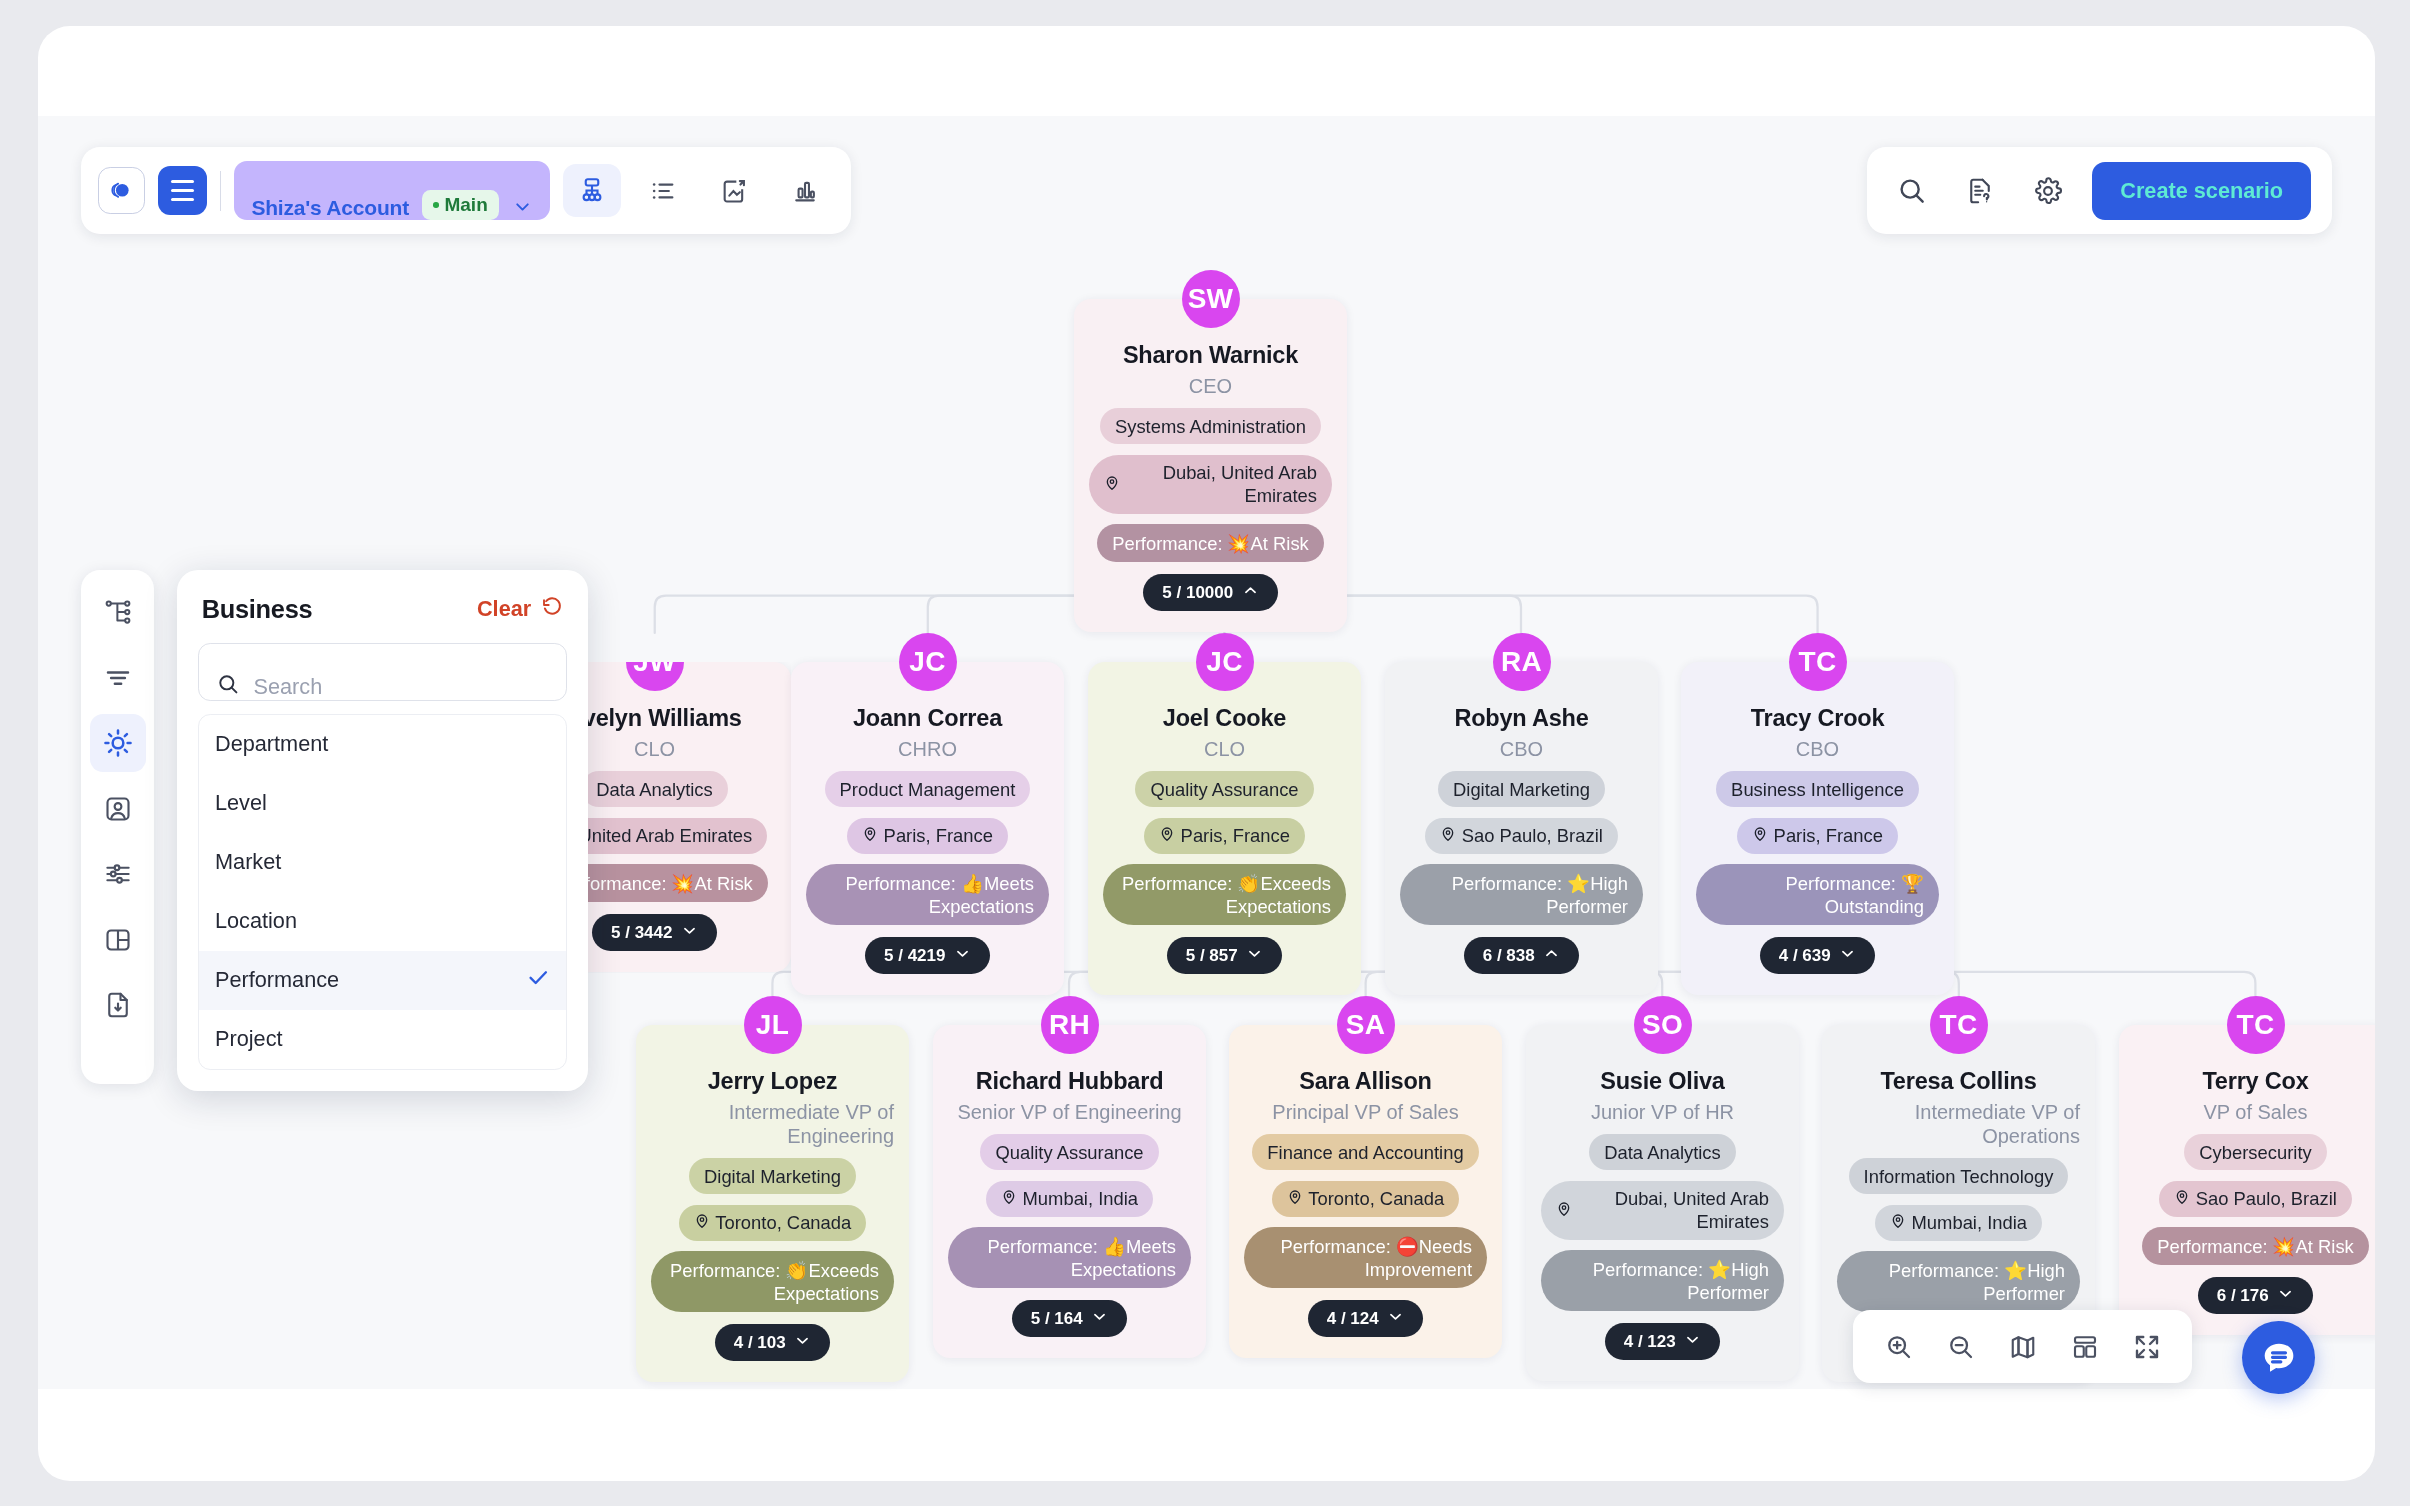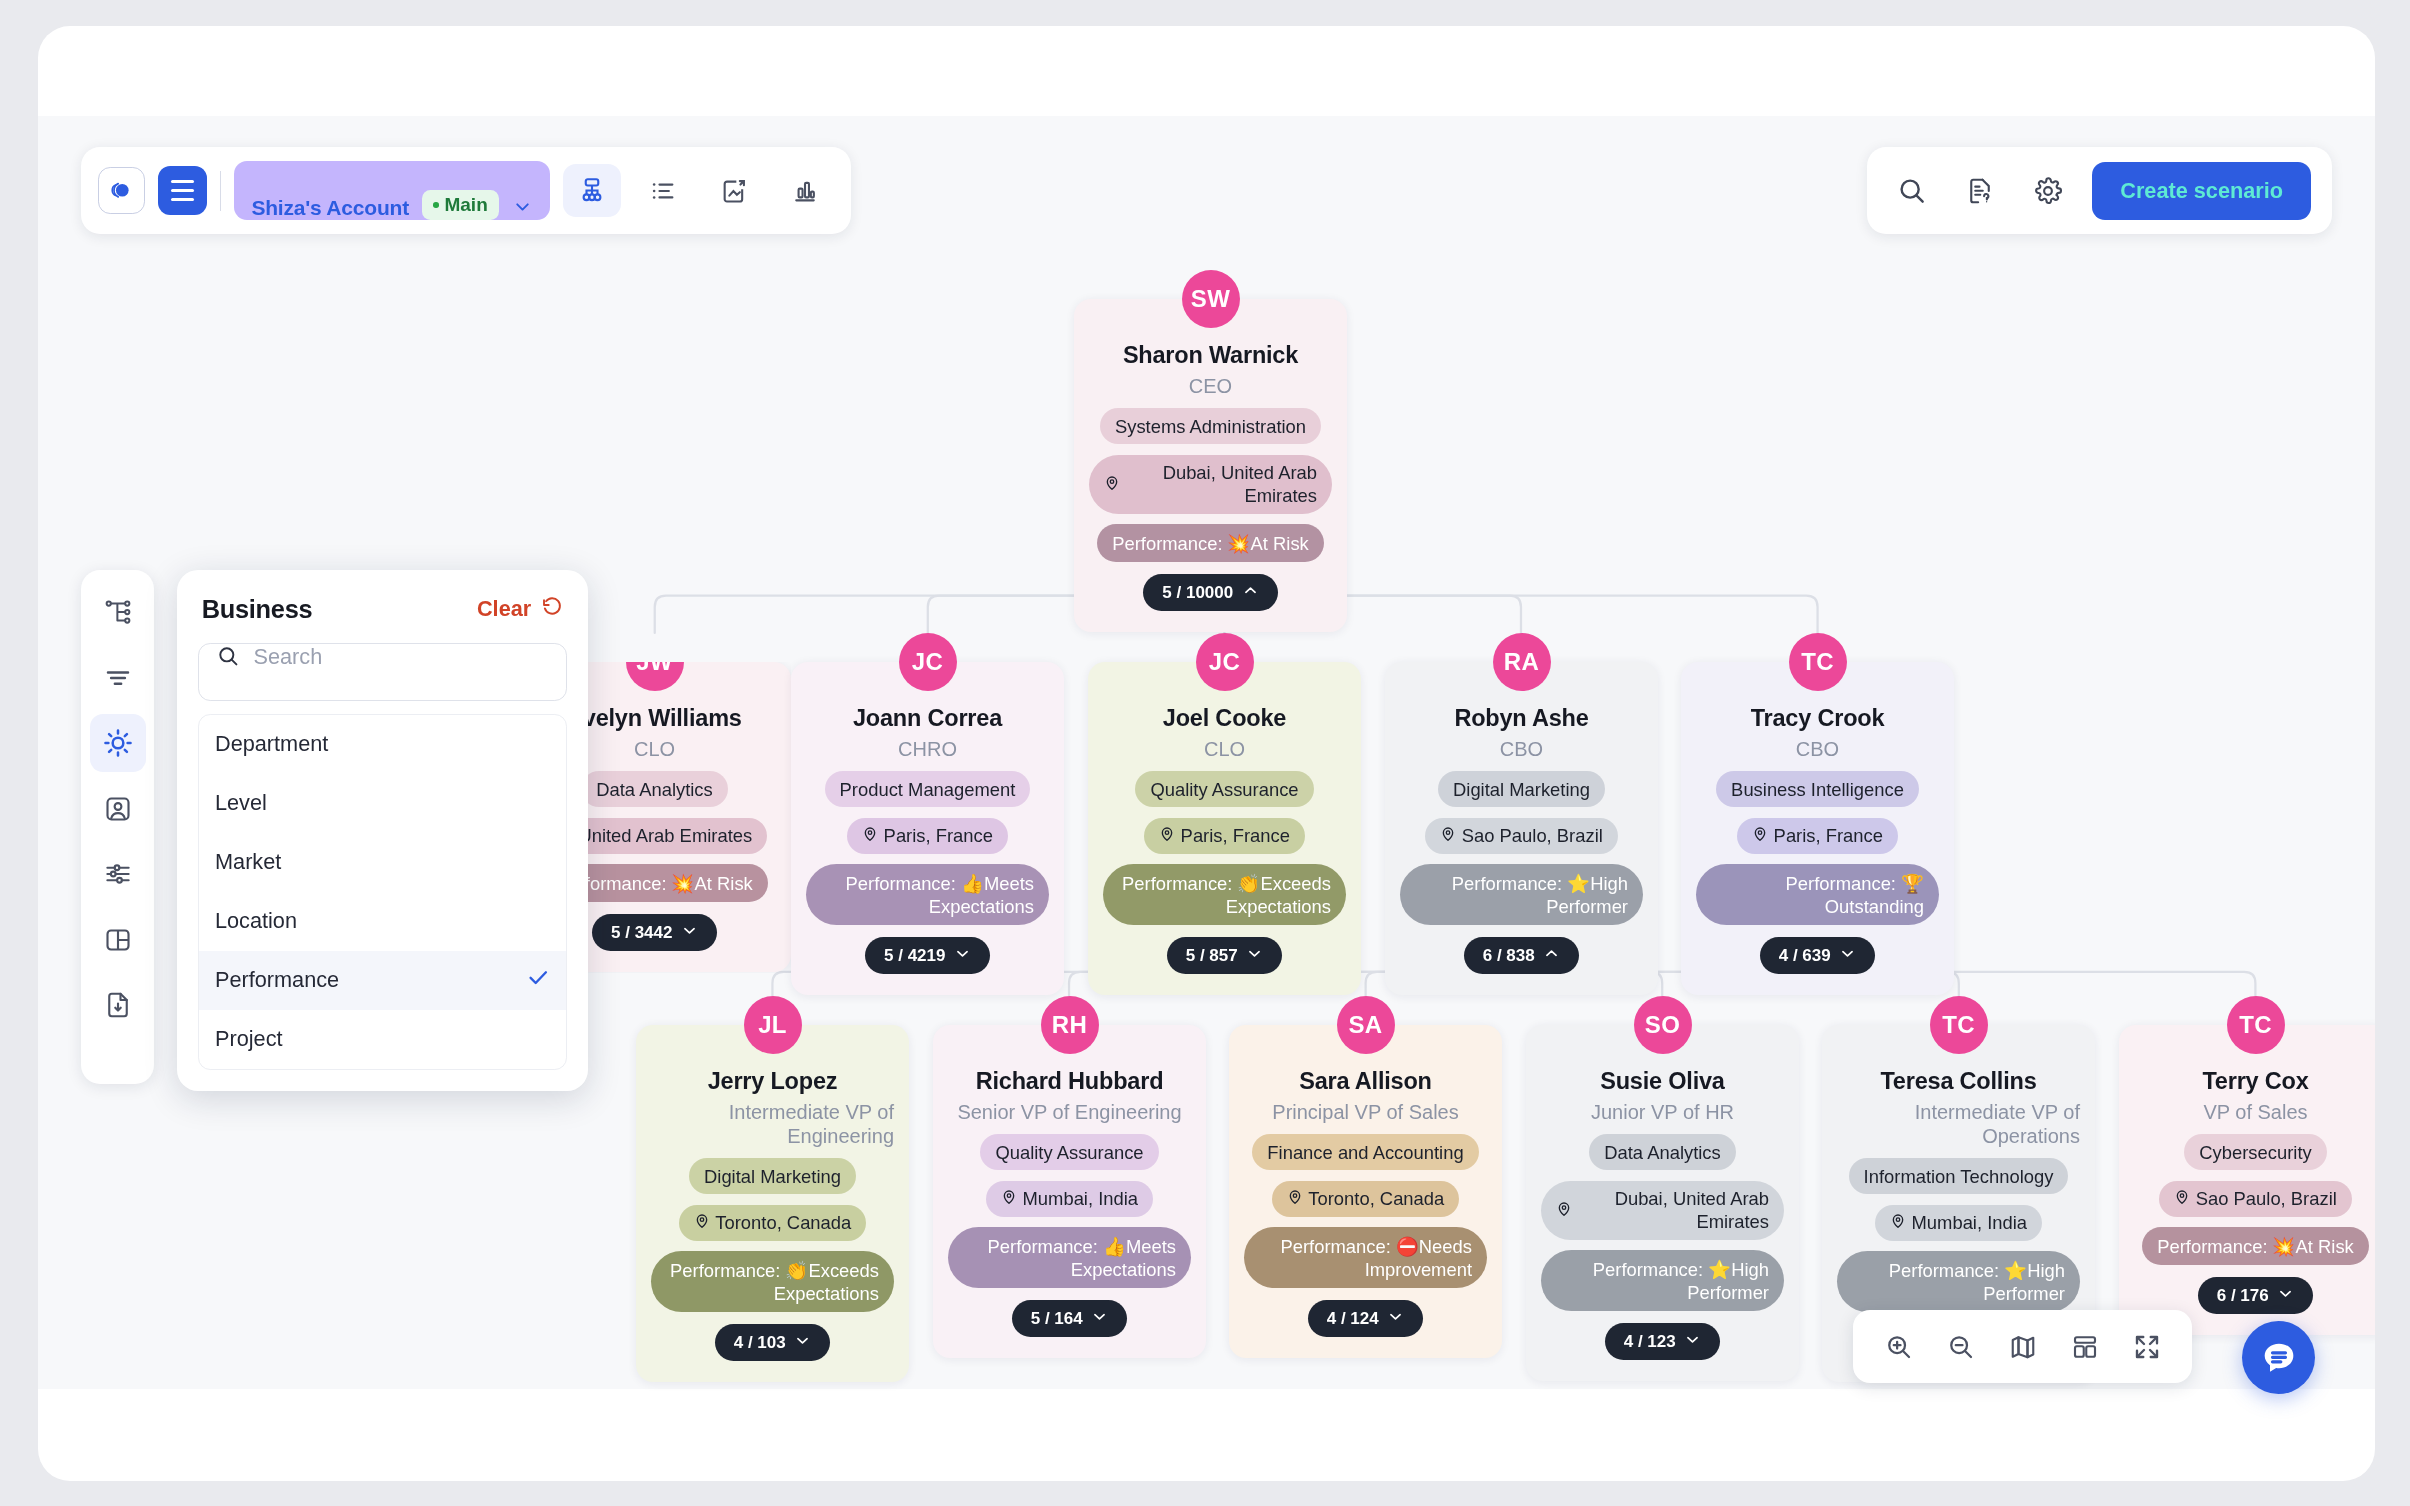--- a/index.html
+++ b/index.html
@@ -102,21 +102,21 @@
     width: 411px;
     background: #fff; border-radius: 21px;
     box-shadow: 0 7.5px 34px rgba(20,30,60,.16);
     padding: 24.5px 21px 21px;
     z-index: 60;
   }
   .hl-head { display: flex; align-items: center; justify-content: space-between; padding: 0 3.8px 19px; }
   .hl-title { font-size: 25.4px; font-weight: 700; color: #171a22; letter-spacing: -0.3px; }
   .hl-clear { display: flex; align-items: center; gap: 9.4px; color: #d14327; font-size: 21.7px; font-weight: 600; }
   .hl-search {
-    display: flex; align-items: flex-start; gap: 13px;
+    display: flex; align-items: flex-end; gap: 13px;
     border: 1.4px solid #dfe2ea; border-radius: 12.2px;
     height: 58px; padding: 0 17px; margin-bottom: 13px;
   }
   .hl-search input {
     border: none; outline: none; font-size: 21.7px; color: #2c3040;
     font-family: "Liberation Sans", sans-serif; background: transparent; width: 100%;
   }
   .hl-search input::placeholder { color: #9aa0b0; }
   .hl-list { border: 1.4px solid #eceef3; border-radius: 12.2px; overflow: hidden; }
   .hl-item {
@@ -126,22 +126,22 @@
   .hl-item.selected { background: #f4f6fb; }
 
   
   .chart { position: absolute; left: 0; top: 0; width: 2337px; height: 1273px; }
   svg.links { position: absolute; left: 0; top: 0; width: 2337px; height: 1273px; pointer-events: none; }
 
   .node { position: absolute; }
   .avatar {
     position: absolute; left: 50%; top: 0; transform: translate(-50%, -50%);
     width: 58px; height: 58px; border-radius: 50%;
-    background: #ec4899; color: #fff;
-    font-size: 24px; font-weight: 600;
+    background: #d946ef; color: #fff;
+    font-size: 28px; font-weight: 600;
     display: flex; align-items: center; justify-content: center;
     z-index: 5; letter-spacing: 0.3px;
   }
   .card {
     border-radius: 17px;
     box-shadow: 0 1.9px 9.4px rgba(25,35,65,.07);
     padding: 43px 15px 21px;
     display: flex; flex-direction: column; align-items: center;
     text-align: right; width: 100%;
   }

